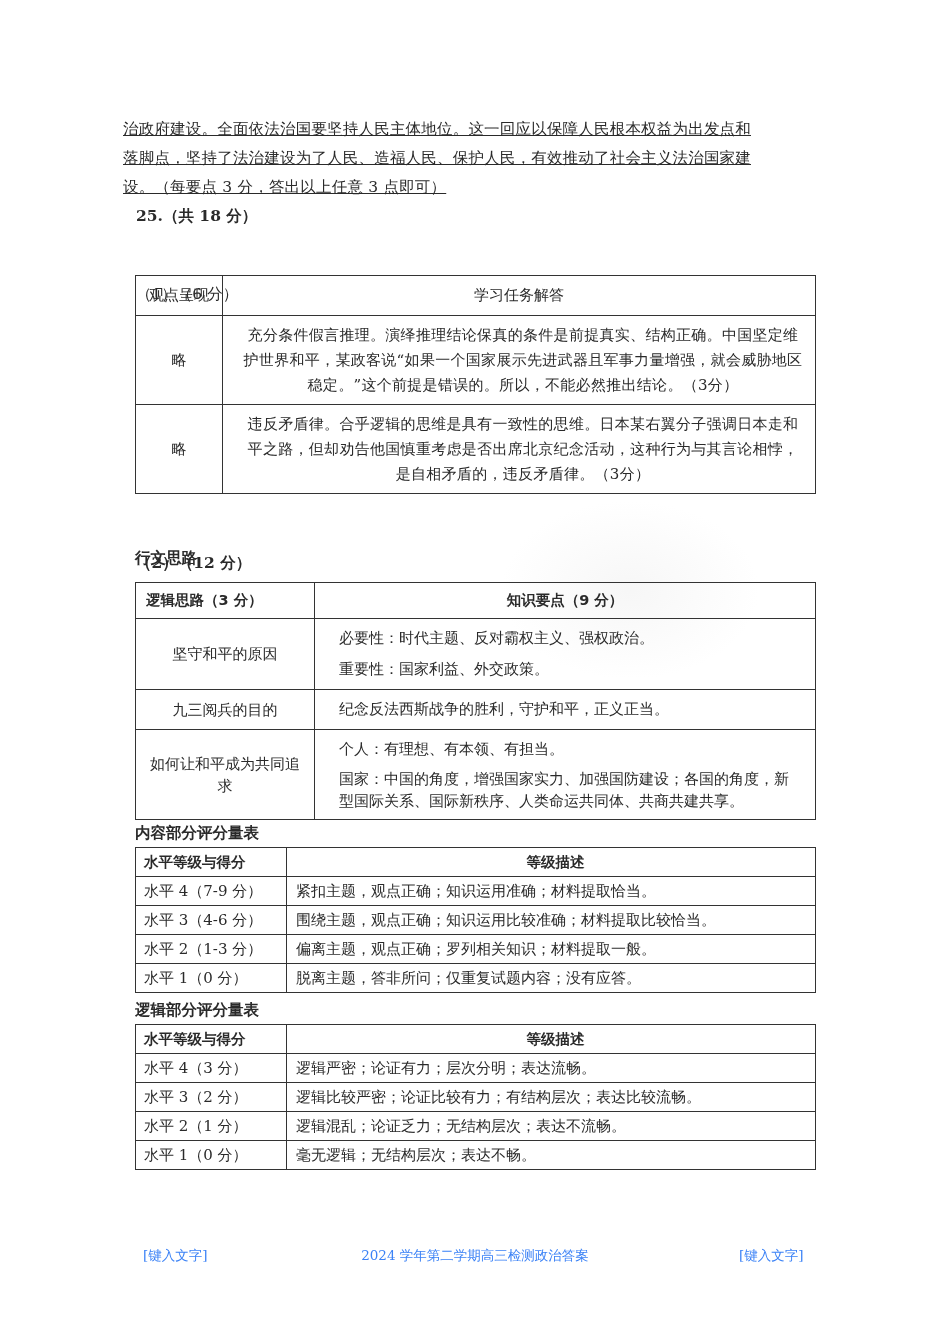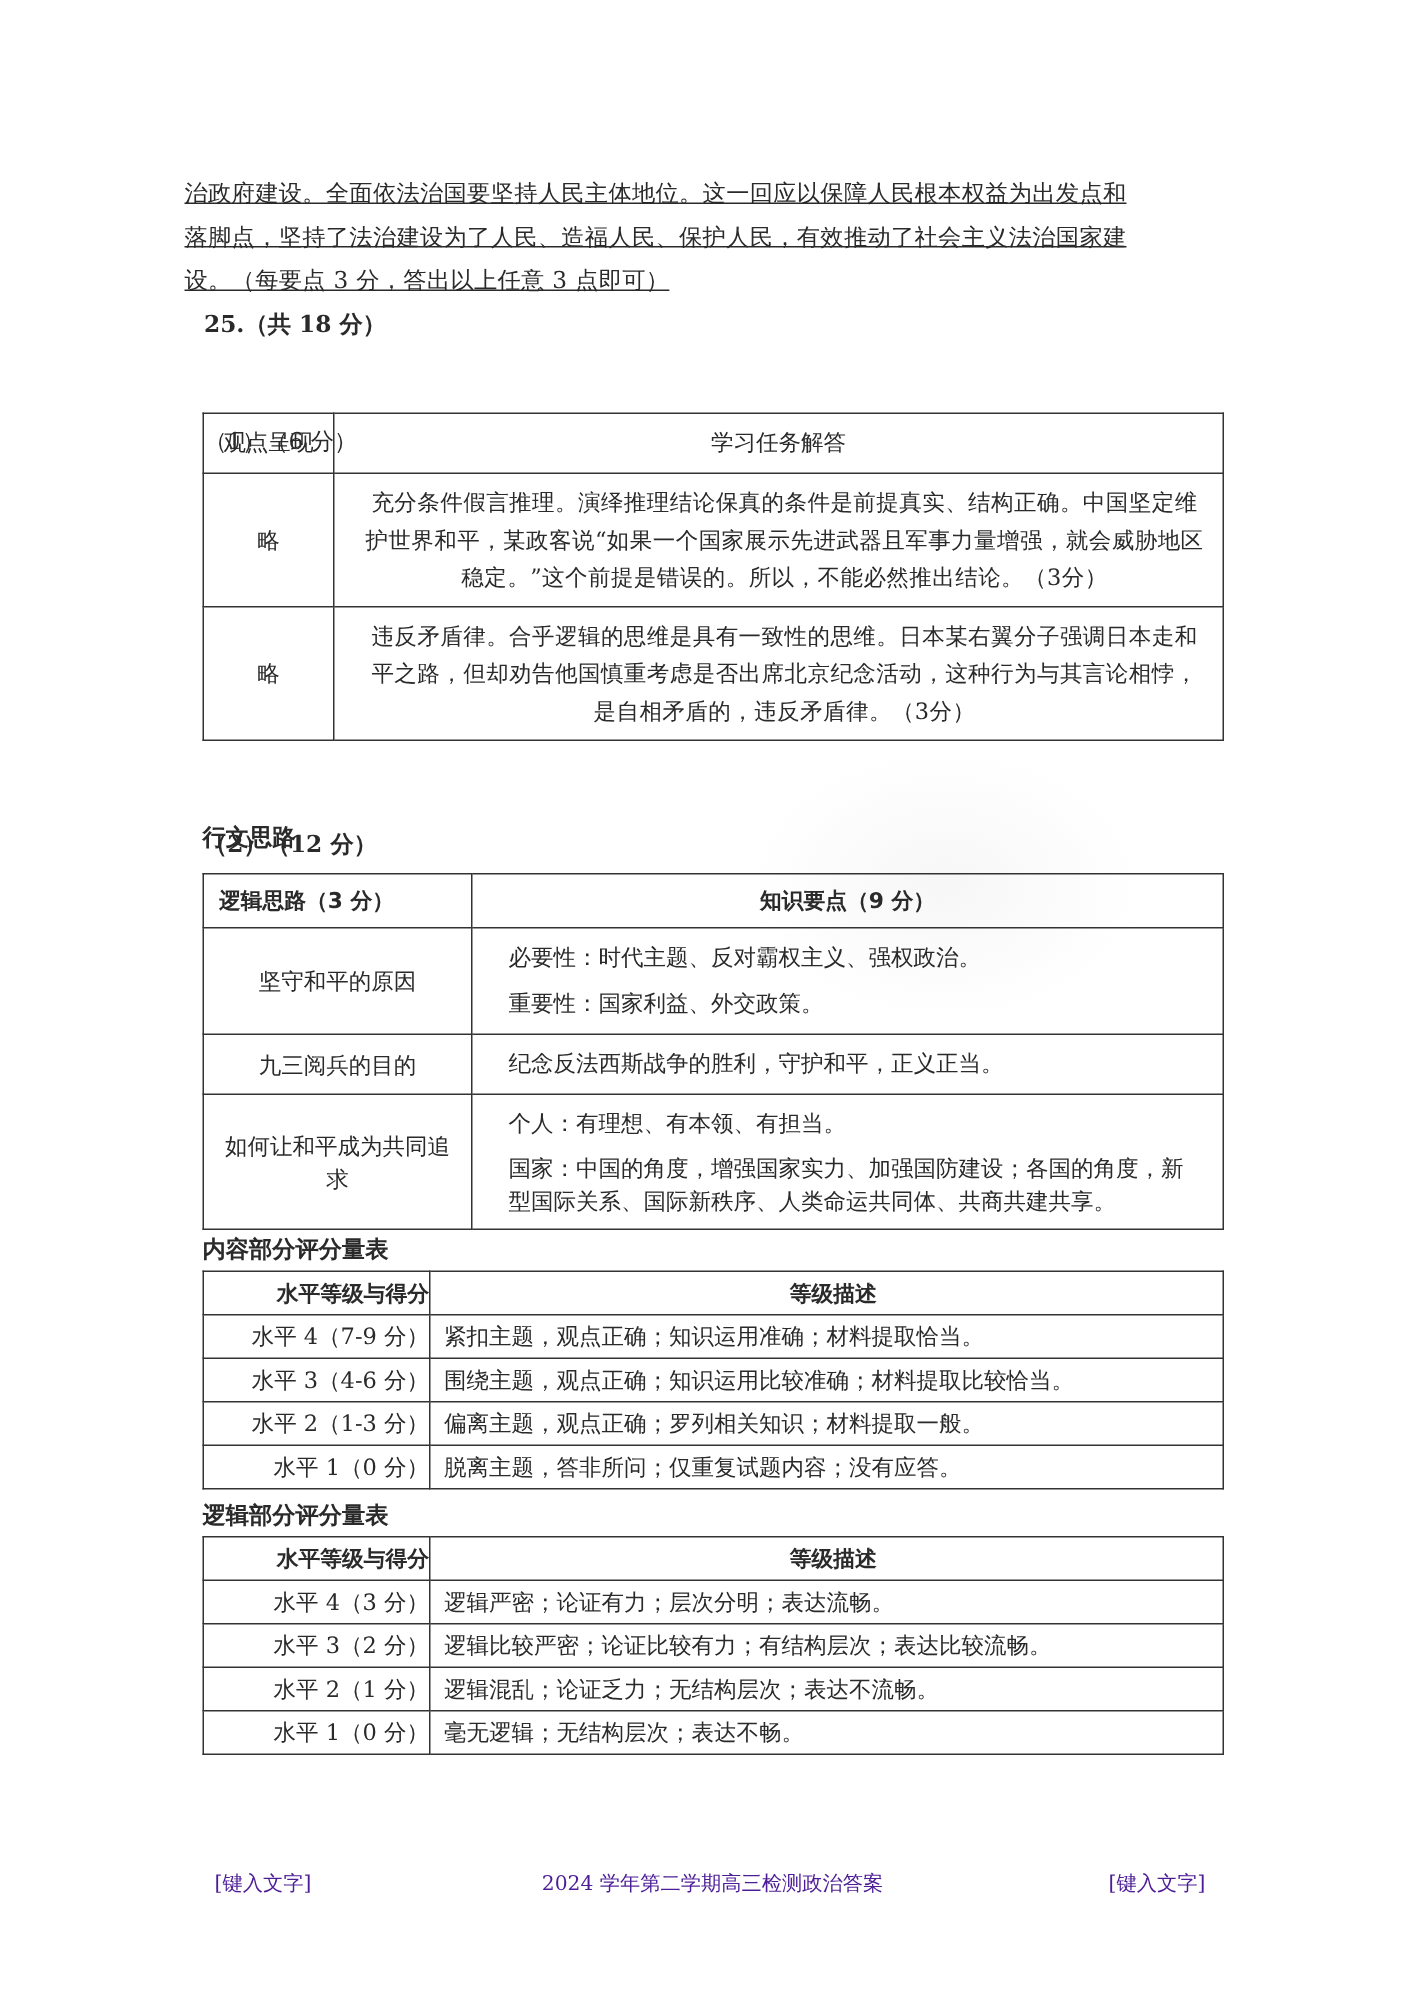--- a/index.html
+++ b/index.html
@@ -89,33 +89,33 @@
     #t2 td.c1 { text-align: center; line-height: 22px; }
     #t2 td.c2 { padding: 4px 24px; line-height: 31px; }
     #t2 .r1 { height: 68px; }
     #t2 .r2 { height: 38px; }
     #t2 .r3 { height: 90px; }
     #t2 .r3 td.c2 { line-height: 22px; }
     #t2 .r3 .line-person { display: block; margin-bottom: 8px; }
     #t2 .r3 .line-nation { display: block; }
 
     
-    .rubric .c1 { width: 142px; text-align: right; padding-left: 8px; }
+    .rubric .c1 { width: 142px; text-align: left; padding-left: 8px; }
     .rubric .c2 { text-align: left; padding-left: 9px; }
     .rubric .hdr th { font-weight: bold; font-family: "DejaVu Sans", "Liberation Sans", sans-serif; font-size: 14.5px; height: 28px; }
     .rubric .hdr .c2 { text-align: center; }
     .rubric td { height: 28px; }
     #t3 { top: 847px; }
     #t4 { top: 1024px; }
 
     .footer {
       position: absolute;
       top: 1247px;
       font-size: 13.5px;
-      color: #4c1d95;
+      color: #3b82f6;
     }
     #footer-left { left: 143px; }
     #footer-center { left: 0; width: 950px; text-align: center; }
     #footer-right { left: 739px; }
 
     .faint-smudge {
       position: absolute;
       left: 500px; top: 500px;
       width: 260px; height: 180px;
       border-radius: 50%;

